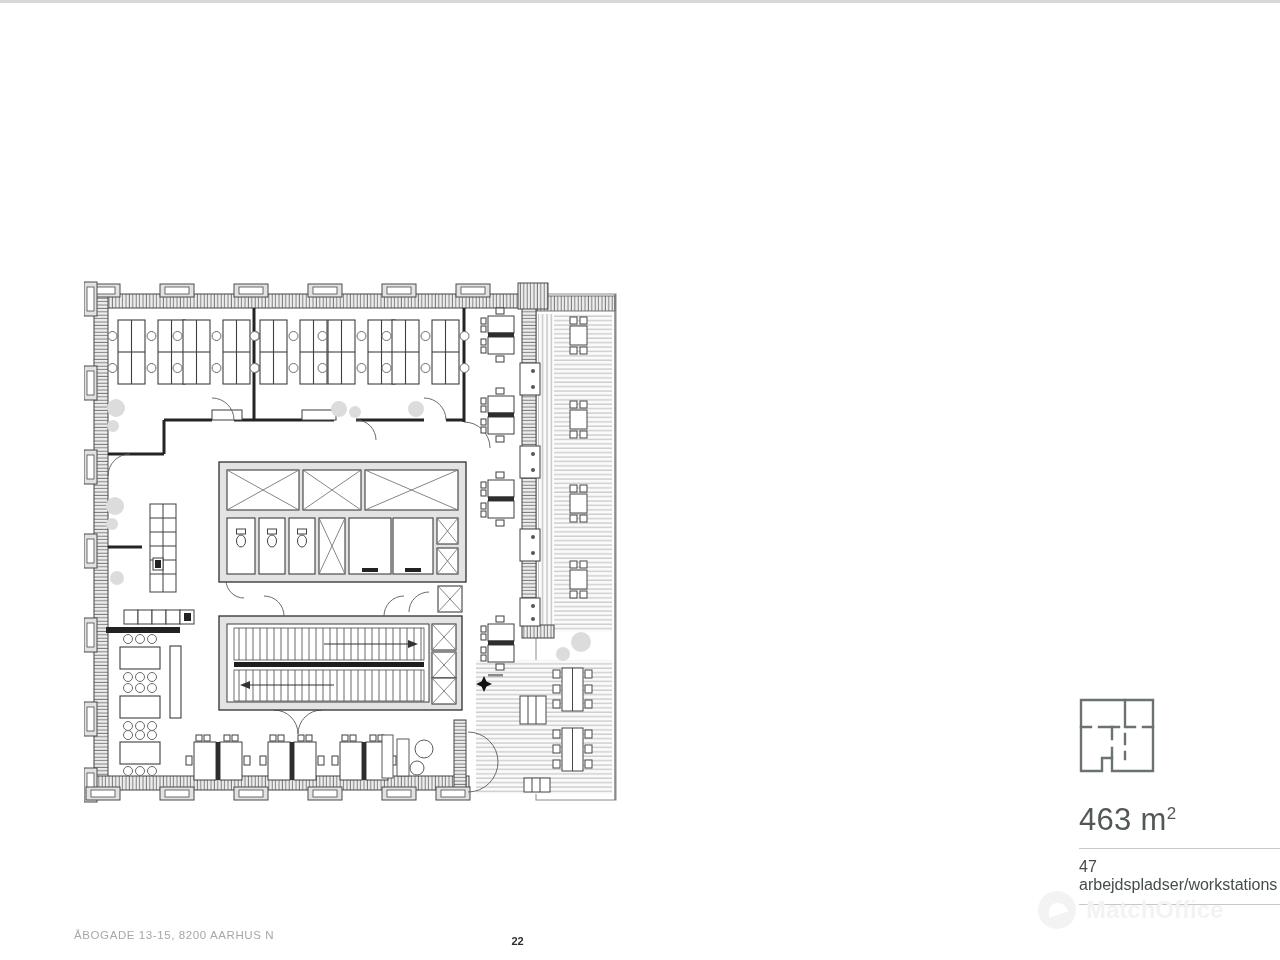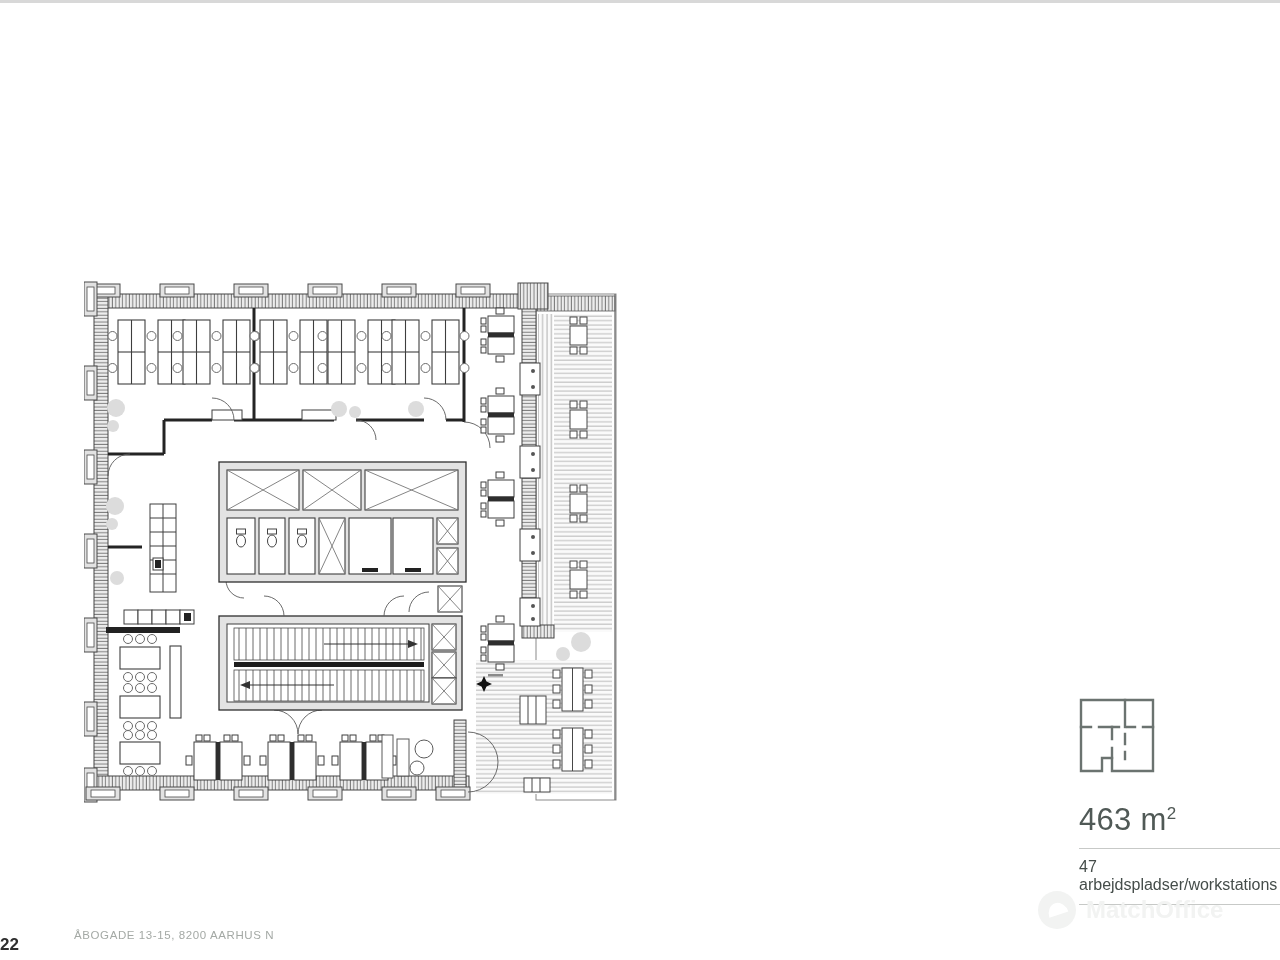--- a/index.html
+++ b/index.html
@@ -13,22 +13,22 @@
          font-weight:700;font-size:59px;letter-spacing:-0.5px;}
   .plan-wrap{position:absolute;left:84px;top:280px;width:537px;height:534px;}
   .info-panel{position:absolute;left:1035px;top:698px;width:201px;margin-left:44px;}
   .plan-icon{display:block;margin-bottom:26px;}
   .area{font-size:31px;font-weight:500;letter-spacing:.3px;}
   .area sup{font-size:17px;}
   .hr{height:0;border-top:1px solid #c7c9c7;margin-top:10px;margin-bottom:9px;}
   .workstations{font-size:16px;color:#454d4a;padding-bottom:10px;border-bottom:1px solid #c7c9c7;}
   .footer-address{position:absolute;left:35px;top:929px;font-size:11.5px;letter-spacing:.6px;
                   color:#a4a9a5;margin-left:39px;}
-  .page-number{position:absolute;left:0;top:935px;width:1035px;text-align:left;
-               font-size:17px;font-weight:700;color:#2e2e2e;}
+  .page-number{position:absolute;left:0;top:935px;width:1035px;text-align:center;
+               font-size:11px;font-weight:700;color:#2e2e2e;}
   .watermark{position:absolute;left:1038px;top:891px;display:flex;align-items:center;gap:10px;
              color:#f2f3f2;font-weight:700;font-size:24px;user-select:none;}
   .wm-circle{width:38px;height:38px;border-radius:50%;background:#f2f3f2;position:relative;}
   .wm-circle:after{content:"";position:absolute;left:9px;top:12px;width:20px;height:12px;
              border-radius:50% 50% 0 0/100% 100% 0 0;background:#fff;transform:rotate(-18deg);}
 </style>
 </head>
 <body>
 
 <div class="slide">

